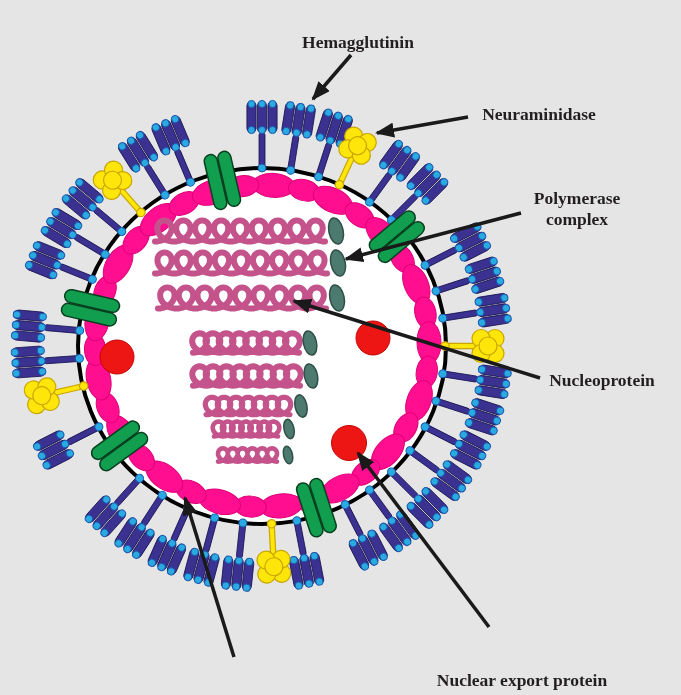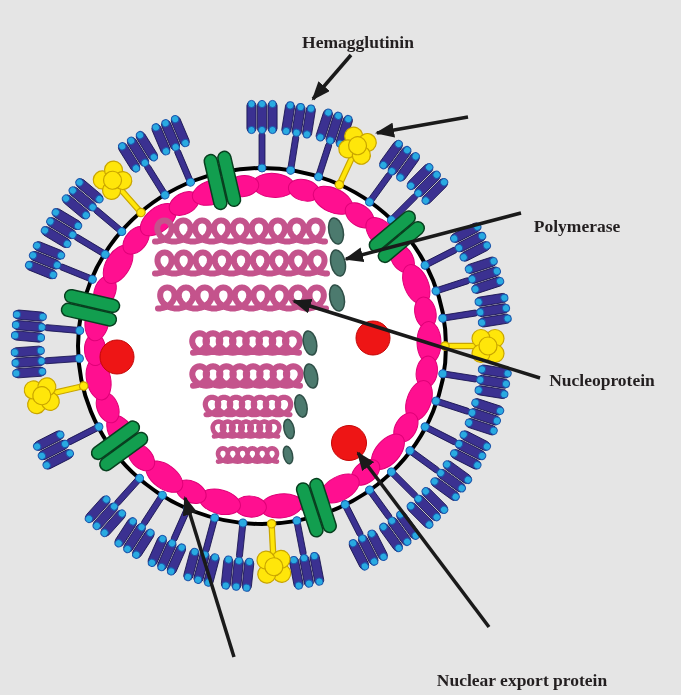--- a/index.html
+++ b/index.html
@@ -517,18 +517,20 @@
       </g>
       <line x1="351" y1="55" x2="313" y2="99" stroke="#1a1a1a" stroke-width="3.5" marker-end="url(#ah)"></line>
       <line x1="468" y1="117" x2="377" y2="133" stroke="#1a1a1a" stroke-width="3.5" marker-end="url(#ah)"></line>
       <line x1="521" y1="213" x2="346" y2="259" stroke="#1a1a1a" stroke-width="3.5" marker-end="url(#ah)"></line>
       <line x1="540" y1="378" x2="294" y2="301" stroke="#1a1a1a" stroke-width="3.5" marker-end="url(#ah)"></line>
       <line x1="489" y1="627" x2="358" y2="453" stroke="#1a1a1a" stroke-width="3.5" marker-end="url(#ah)"></line>
       <line x1="234" y1="657" x2="185" y2="498" stroke="#1a1a1a" stroke-width="3.5" marker-end="url(#ah)"></line>
     </svg>
 
   <div class="label" id="lbl-0" style="left: 358px; top: 32px;">Hemagglutinin</div>
-  <div class="label" id="lbl-2" style="left: 577px; top: 188px; margin-top: 28px;">
+  <div class="label" id="lbl-1" style="left: 539px; top: 104px;">Neuraminidase</div>
+  <div class="label" id="lbl-2" style="left: 577px; top: 188px;">
     <div>Polymerase</div>
+    <div>complex</div>
   </div>
   <div class="label" id="lbl-3" style="left: 602px; top: 370px;">Nucleoprotein</div>
   <div class="label" id="lbl-4" style="left: 522px; top: 631px; margin-top: 39px;">Nuclear export protein</div>
 </div>
 
 </body></html>

